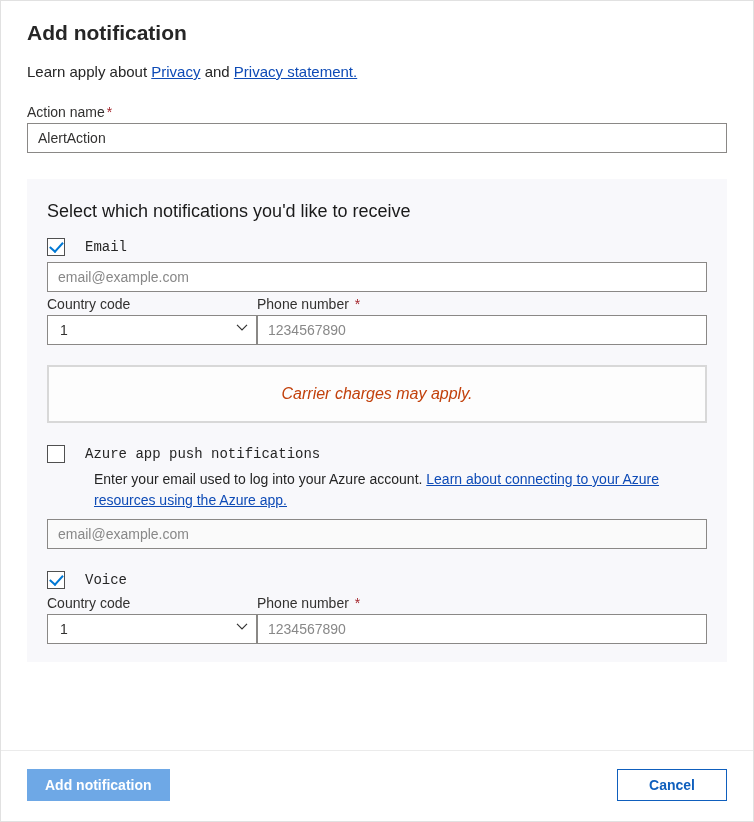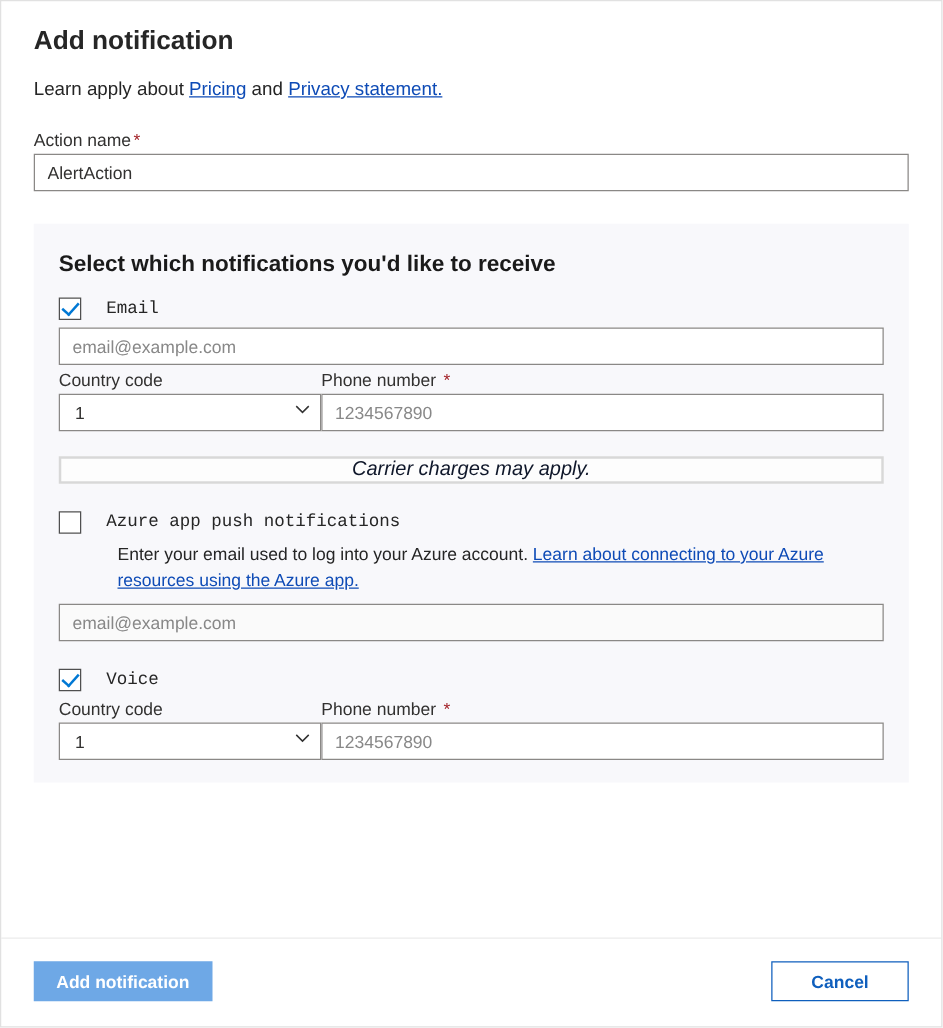--- a/index.html
+++ b/index.html
@@ -66,21 +66,21 @@
       background: #fafafa;
       color: #a19f9d;
     }
     .panel {
       background: #f8f8fb;
       margin-top: 26px;
       padding: 22px 20px 18px 20px;
     }
     .panel-title {
       font-size: 18px;
-      font-weight: 700;
+      font-weight: 400;
       margin-bottom: 16px;
       color: #1a1a1a;
     }
     .checkbox-row {
       display: flex;
       align-items: center;
       gap: 20px;
       margin-bottom: 6px;
       font-family: Liberation Mono, monospace;
     }
@@ -143,24 +143,24 @@
     }
     .select-chevron svg {
       width: 12px;
       height: 12px;
     }
     .banner {
       margin-top: 20px;
       border: 2px solid #d8d8d8;
       background: #fdfdfd;
       text-align: center;
-      padding: 0 0;
+      padding: 18px 0;
       font-size: 16px;
       font-style: italic;
-      color: #0f172a;
+      color: #c2410c;
     }
     .section-gap {
       margin-top: 22px;
     }
     .helper-text {
       font-size: 14px;
       color: #252525;
       margin-top: 2px;
       margin-bottom: 8px;
       line-height: 1.5;
@@ -198,21 +198,21 @@
     }
   </style>
 </head>
 <body>
 
 <div class="content">
   <h1 class="page-title">Add notification</h1>
 
   <p class="learn-more">
     <span>Learn apply about </span>
-    <a class="link">Pricing</a>
+    <a class="link">Privacy</a>
     <span> and </span>
     <a class="link"> Privacy statement.</a>
   </p>
 
   <div>
     <label class="field-label">
       <span>Action name</span><span class="required">*</span>
     </label>
     <input type="text" class="text-input" value="AlertAction" style="">
   </div>

